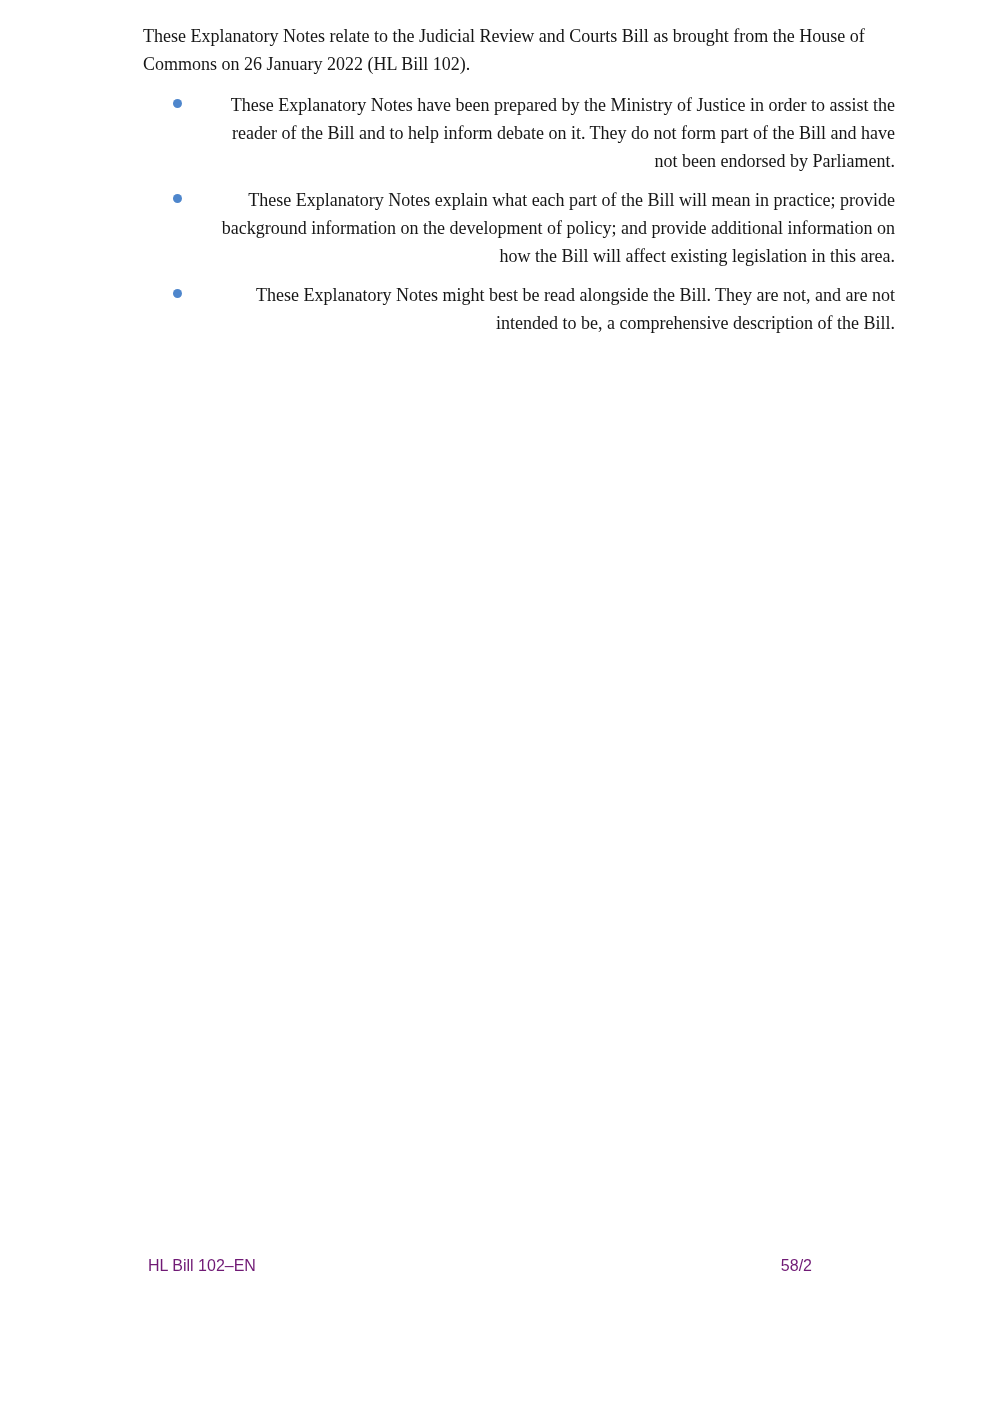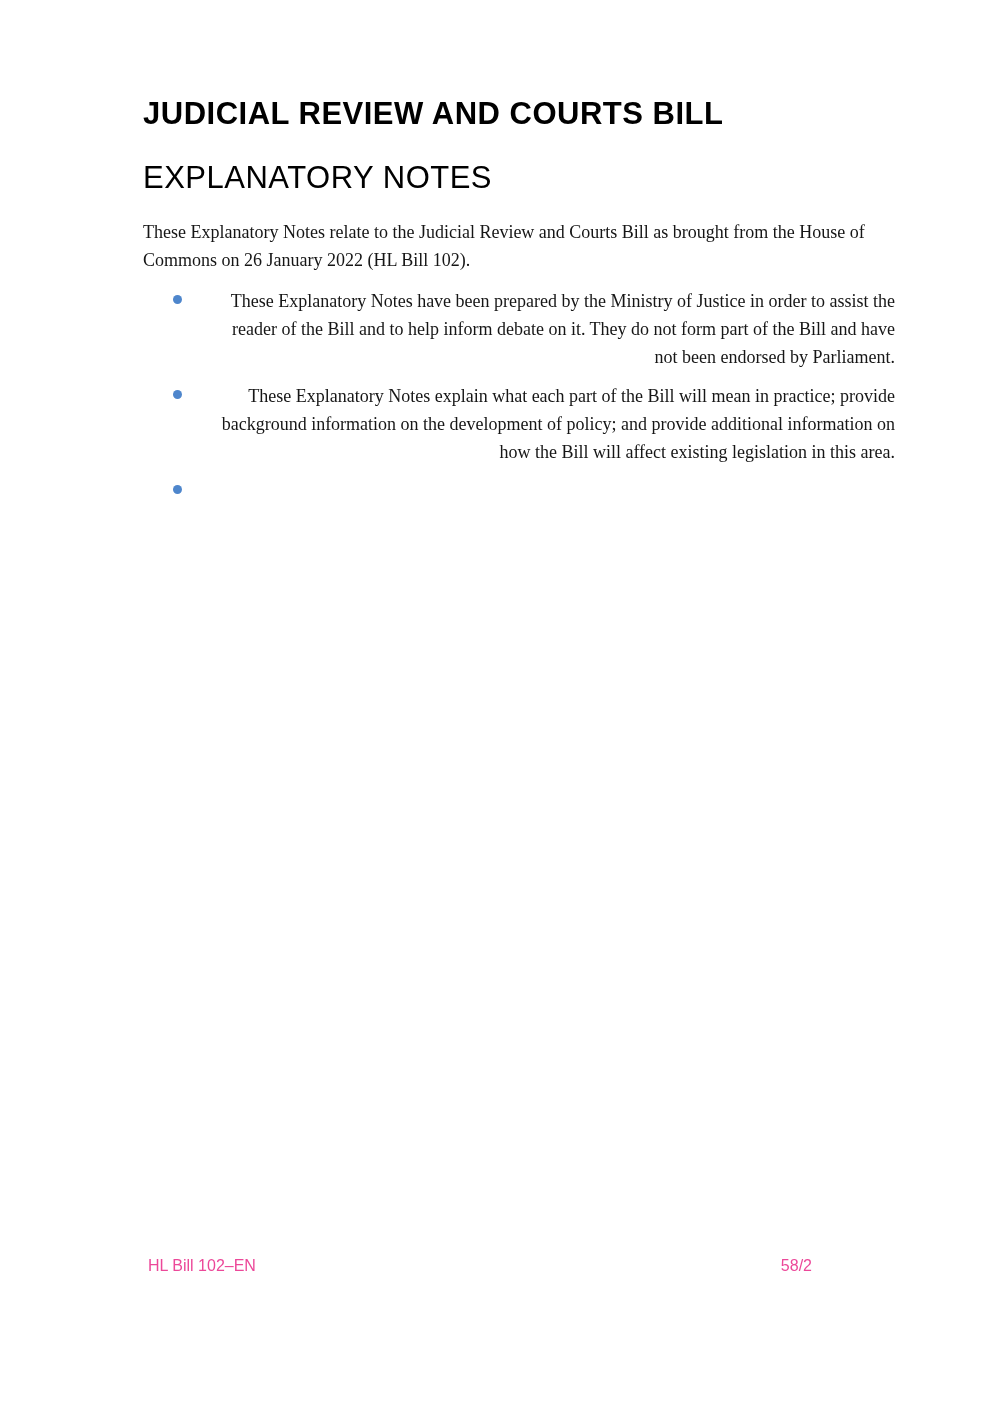--- a/index.html
+++ b/index.html
@@ -78,49 +78,46 @@
   .doc-footer {
     position: absolute;
     left: 148px;
     top: 1256px;
     width: 664px;
     display: flex;
     justify-content: space-between;
     font-family: "Liberation Sans", sans-serif;
     font-size: 16px;
     line-height: 20px;
-    color: #ec4899;
+    color: #701a75;
   }
 </style>
 </head>
 <body>
 
 <div class="page">
   <div class="content">
 
-    <header>
-      <h1 class="doc-title">JUDICIAL REVIEW AND COURTS BILL</h1>
-      <h2 class="doc-subtitle">EXPLANATORY NOTES</h2>
-    </header>
 
     <section>
 
       <p class="intro">These Explanatory Notes relate to the Judicial Review and Courts Bill as brought from the House of Commons on 26 January 2022 (HL Bill 102).</p>
 
       <ul class="bullet-list">
         <li>
           <span class="dot"></span>
           <span>These Explanatory Notes have been prepared by the Ministry of Justice in order to assist the reader of the Bill and to help inform debate on it. They do not form part of the Bill and have not been endorsed by Parliament.</span>
         </li>
         <li>
           <span class="dot"></span>
           <span>These Explanatory Notes explain what each part of the Bill will mean in practice; provide background information on the development of policy; and provide additional information on how the Bill will affect existing legislation in this area.</span>
         </li>
         <li>
           <span class="dot"></span>
+          <span>These Explanatory Notes might best be read alongside the Bill. They are not, and are not intended to be, a comprehensive description of the Bill.</span>
         </li>
       </ul>
     </section>
   </div>
 
   <footer class="doc-footer">
     <span>HL Bill 102–EN</span>
     <span>58/2</span>
   </footer>
 </div>

